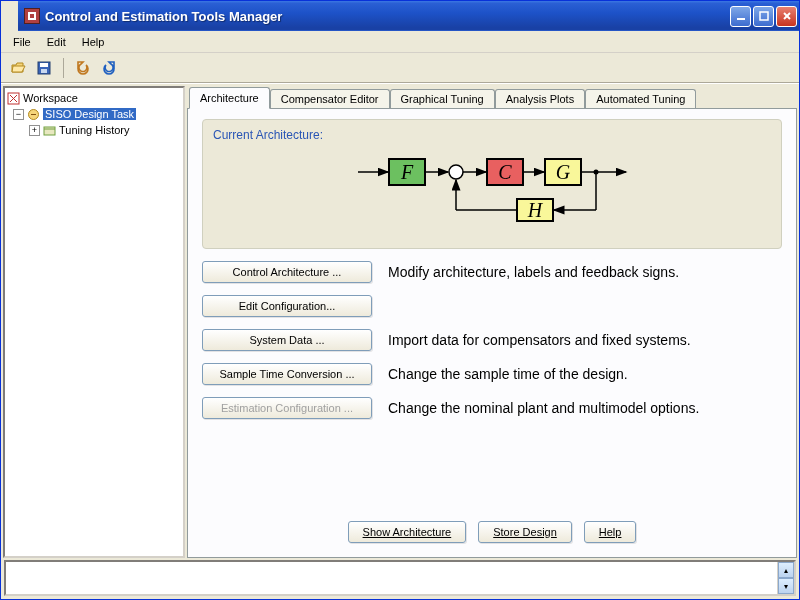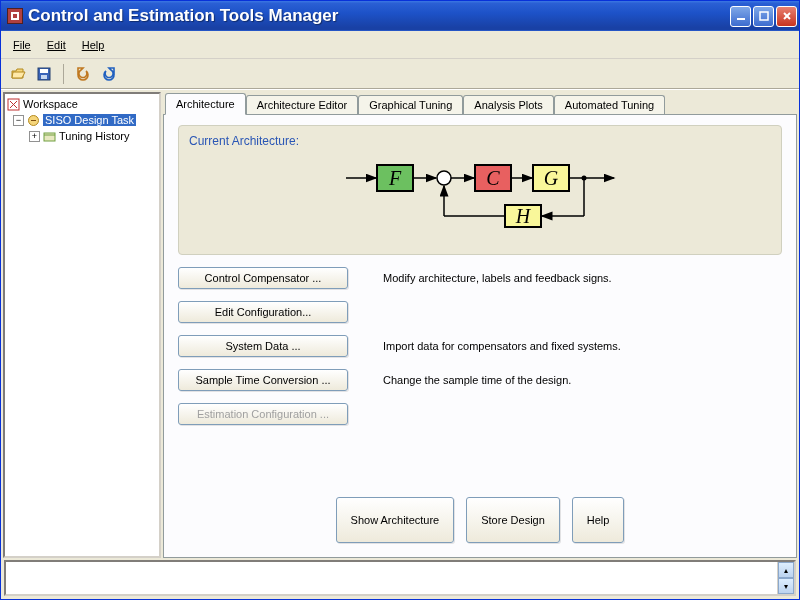--- a/index.html
+++ b/index.html
@@ -1,39 +1,39 @@
 <!DOCTYPE html>
 <html><head>
 <meta charset="utf-8">
 <style>
 * { box-sizing: border-box; margin: 0; padding: 0; }
 body { font-family: Tahoma, Arial, sans-serif; font-size: 11px; background: #ece9d8; overflow: hidden; }
 
 
 .window { width: 800px; height: 600px; border: 1px solid #0831d9; background: #ece9d8; display: flex; flex-direction: column; }
-.titlebar { height: 30px; background: linear-gradient(to bottom, #3b77e3 0%, #2a5fd4 8%, #1d52c8 40%, #1941a5 88%, #1941a5 95%, #2a5fd4 100%); display: flex; align-items: center; padding: 0 2px 0 6px; color: white; font-weight: bold; font-size: 17px; }
+.titlebar { height: 30px; background: linear-gradient(to bottom, #3b77e3 0%, #2a5fd4 8%, #1d52c8 40%, #1941a5 88%, #1941a5 95%, #2a5fd4 100%); display: flex; align-items: center; padding: 0 2px 0 6px; color: white; font-weight: bold; font-size: 13px; margin-left: 17px; }
 .titlebar .app-icon { width: 16px; height: 16px; background: #b04040; margin-right: 5px; border: 1px solid #502020; display:flex; align-items:center; justify-content:center; }
 .title-text { flex: 1; text-shadow: 1px 1px 1px rgba(0,0,0,.4); }
 .win-btns { display: flex; gap: 2px; }
 .win-btn { width: 21px; height: 21px; border: 1px solid #fff; border-radius: 3px; display: flex; align-items: center; justify-content: center; font-family: Arial; font-weight: bold; }
 .win-min, .win-max { background: linear-gradient(to bottom, #7fa8e8, #3c6bcf); color:#fff; }
 .win-close { background: linear-gradient(to bottom, #e88070, #c83420); color:#fff; }
 
 
-.menubar { height: 28px; background: #ece9d8; border-bottom: 1px solid #d4d0c8; display: flex; align-items: center; padding-left: 4px; gap: 0; text-decoration: underline; }
+.menubar { height: 22px; background: #ece9d8; border-bottom: 1px solid #d4d0c8; display: flex; align-items: center; padding-left: 4px; gap: 0; }
 .menubar span { padding: 3px 8px; cursor: default; }
 
 
 .toolbar { height: 30px; background: #ece9d8; border-bottom: 1px solid #aca899; display: flex; align-items: center; padding-left: 6px; gap: 4px; }
 .tbtn { width: 22px; height: 22px; border: 1px solid transparent; border-radius:3px; display: flex; align-items:center; justify-content:center; cursor:pointer; }
 .tsep { width: 1px; height: 20px; background: #aca899; margin: 0 4px; }
 
 
 .main-area { flex: 1; display: flex; border-top: 1px solid #fff; min-height: 0; }
-.sidebar { width: 158px; background: #fff; border: 2px inset #d4d0c8; margin: 2px; overflow: auto; padding: 2px; font-size: 11px; text-align: right; }
+.sidebar { width: 182px; background: #fff; border: 2px inset #d4d0c8; margin: 2px; overflow: auto; padding: 2px; font-size: 11px; text-align: right; }
 .tree-row { display: flex; align-items: center; height: 16px; padding: 1px 0; white-space: nowrap; }
 .tree-icon { width: 13px; height: 13px; margin-right: 3px; display:inline-flex; align-items:center; justify-content:center;}
 .tree-toggle { width: 11px; height: 11px; border: 1px solid #919191; display:flex; align-items:center; justify-content:center; font-size:9px; line-height:9px; margin-right:3px; background:#fff;}
 .tree-label { cursor: default; }
 .selected { background: #316ac5; color: #fff; padding: 0 2px; }
 
 .content { flex: 1; margin: 2px 2px 2px 0; background: #ece9d8; display:flex; flex-direction:column; min-height:0; }
 
 
 .tabrow { display: flex; height: 22px; padding-left: 2px; align-items: flex-end; }
@@ -48,25 +48,25 @@
 
 .diagram { display:flex; justify-content:center; padding: 4px 0 2px 0; }
 .blk { position:absolute; border: 2px solid #000; display:flex; align-items:center; justify-content:center; font-family: "Times New Roman", serif; font-size: 20px; font-style: italic; }
 .blkF { background:#6cc060; left: 32px; top: 6px; width: 38px; height: 28px; }
 .blkC { background:#e86060; left: 130px; top: 6px; width: 38px; height: 28px; }
 .blkG { background:#f9f79a; left: 188px; top: 6px; width: 38px; height: 28px; }
 .blkH { background:#f9f79a; left: 160px; top: 46px; width: 38px; height: 24px; }
 
 
 .btn { background: linear-gradient(to bottom, #fff, #eeeadb); border: 1px solid #7f9db9; border-radius: 3px; padding: 4px 8px; font-size: 11px; min-width: 170px; text-align: center; cursor: pointer; box-shadow: 1px 1px 0 rgba(0,0,0,.1); }
-.btn.small { min-width: 0; padding: 16px 14px; }
+.btn.small { min-width: 0; padding: 4px 14px; text-decoration: underline; }
 .btn:disabled { color: #a0a0a0; }
 .btn-row { display: flex; justify-content: center; gap: 12px; padding: 10px 0 4px 0; }
 .opt-row { display: flex; align-items: center; gap: 16px; margin-top: 12px; }
-.opt-desc { font-size: 11px; margin-left: 19px; }
+.opt-desc { font-size: 14px; }
 
 
 .bottom-strip { height: 36px; border: 2px inset #d4d0c8; margin: 0 3px 3px 3px; background: #fff; position: relative; }
 .vscroll { position: absolute; right: 0; top: 0; bottom: 0; width: 17px; background: #ece9d8; border-left: 1px solid #d4d0c8; display:flex; flex-direction:column;}
 .sb-btn { height: 17px; background: linear-gradient(#ddeeff,#bcd3ef); border:1px solid #8ba8cc; display:flex; align-items:center; justify-content:center; font-size:8px;}
 .sb-track { flex:1; background:#efefef; }
 
 svg { display:block; }
 </style>
 </head>
@@ -174,21 +174,21 @@
               <line x1="1" y1="5" x2="12" y2="5" stroke="#70a040"></line>
             </svg>
           </span>
         <span class="tree-label">Tuning History</span>
       </div>
     </div>
 
     <div class="content">
       <div class="tabrow">
         <div class="tab active">Architecture</div>
-        <div class="tab">Architecture Editor</div>
+        <div class="tab">Compensator Editor</div>
         <div class="tab">Graphical Tuning</div>
         <div class="tab">Analysis Plots</div>
         <div class="tab">Automated Tuning</div>
       </div>
       <div class="tabbody">
         <div class="groupbox">
           <div class="group-title">Current Architecture:</div>
           <div class="diagram">
             <div style="position:relative; width:272px; height:76px;">
               <svg width="272" height="76" style="position:absolute; left:0; top:0;">
@@ -219,36 +219,37 @@
               </svg>
               <div class="blk blkF">F</div>
               <div class="blk blkC">C</div>
               <div class="blk blkG">G</div>
               <div class="blk blkH">H</div>
             </div>
           </div>
         </div>
 
         <div class="opt-row">
-          <button class="btn">Control Compensator ...</button>
+          <button class="btn">Control Architecture ...</button>
           <span class="opt-desc">Modify architecture, labels and feedback signs.</span>
         </div>
         <div class="opt-row">
           <button class="btn">Edit Configuration...</button>
         </div>
         <div class="opt-row">
           <button class="btn">System Data ...</button>
           <span class="opt-desc">Import data for compensators and fixed systems.</span>
         </div>
         <div class="opt-row">
           <button class="btn">Sample Time Conversion ...</button>
           <span class="opt-desc">Change the sample time of the design.</span>
         </div>
         <div class="opt-row">
           <button class="btn" disabled="">Estimation Configuration ...</button>
+          <span class="opt-desc">Change the nominal plant and multimodel options.</span>
         </div>
 
         <div style="flex:1"></div>
         <div class="btn-row">
           <button class="btn small">Show Architecture</button>
           <button class="btn small">Store Design</button>
           <button class="btn small">Help</button>
         </div>
       </div>
     </div>

